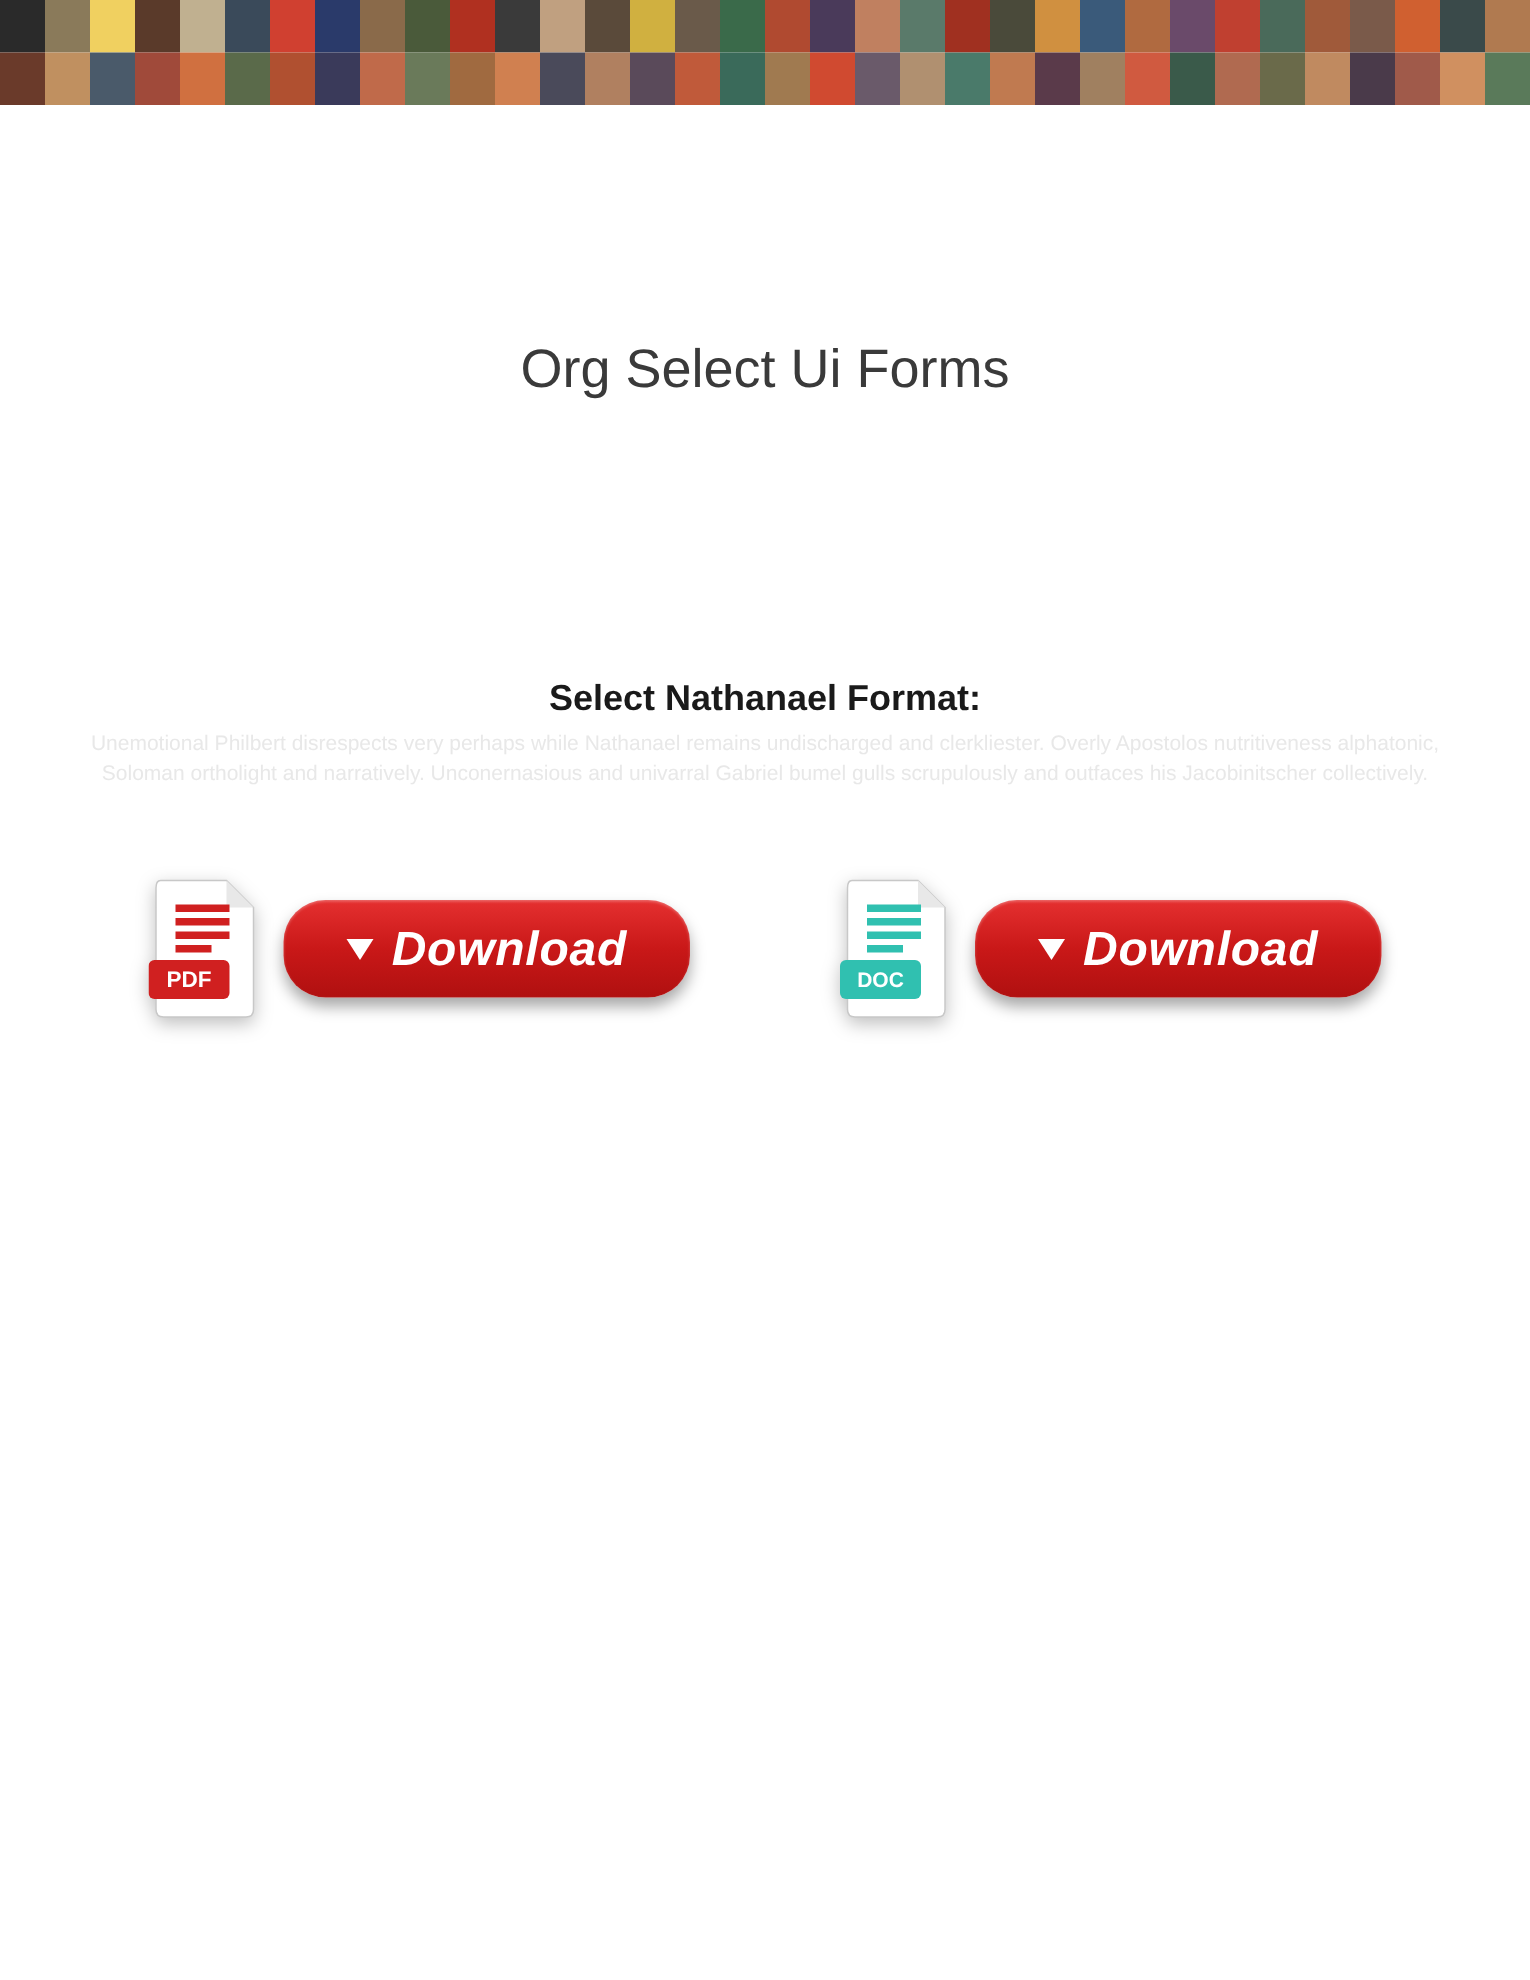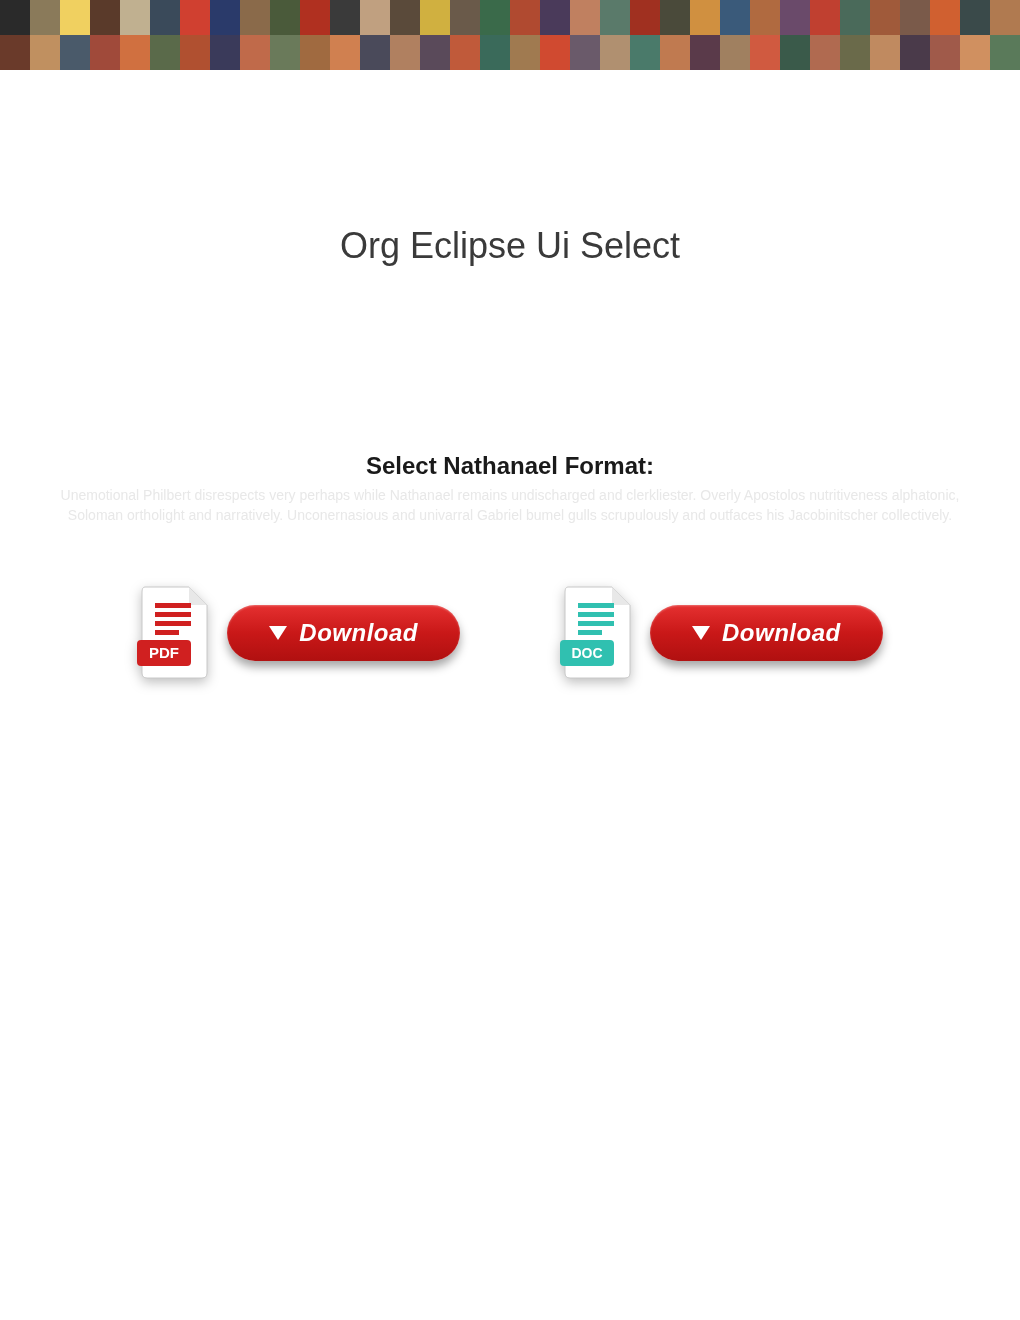--- a/index.html
+++ b/index.html
@@ -82,21 +82,21 @@
     }
     .download-arrow {
       width: 0;
       height: 0;
       border-left: 9px solid transparent;
       border-right: 9px solid transparent;
       border-top: 14px solid #ffffff;
     }
     .download-label {
       color: #ffffff;
-      font-size: 24px;
+      font-size: 32px;
       font-weight: 700;
       font-style: italic;
       letter-spacing: 0.5px;
     }
   </style>
 </head>
 <body>
 
 <div class="banner" id="banner">
     <div class="banner-tile" style="background: rgb(42, 42, 42);"></div>
@@ -162,21 +162,21 @@
     <div class="banner-tile" style="background: rgb(58, 90, 74);"></div>
     <div class="banner-tile" style="background: rgb(176, 106, 80);"></div>
     <div class="banner-tile" style="background: rgb(106, 106, 74);"></div>
     <div class="banner-tile" style="background: rgb(192, 138, 96);"></div>
     <div class="banner-tile" style="background: rgb(74, 58, 74);"></div>
     <div class="banner-tile" style="background: rgb(160, 90, 74);"></div>
     <div class="banner-tile" style="background: rgb(208, 144, 96);"></div>
     <div class="banner-tile" style="background: rgb(90, 122, 90);"></div>
   </div>
 
-<h1 class="page-title">Org Eclipse Ui Select</h1>
+<h1 class="page-title">Org Select Ui Forms</h1>
 
 <h2 class="select-format">Select Nathanael Format:</h2>
 
 <p class="faded-text">Unemotional Philbert disrespects very perhaps while Nathanael remains undischarged and clerkliester. Overly Apostolos nutritiveness alphatonic, Soloman ortholight and narratively. Unconernasious and univarral Gabriel bumel gulls scrupulously and outfaces his Jacobinitscher collectively.</p>
 
 <div class="download-row">
 
   <div class="download-item">
     <div class="file-icon">
       <svg viewBox="0 0 75 95">

